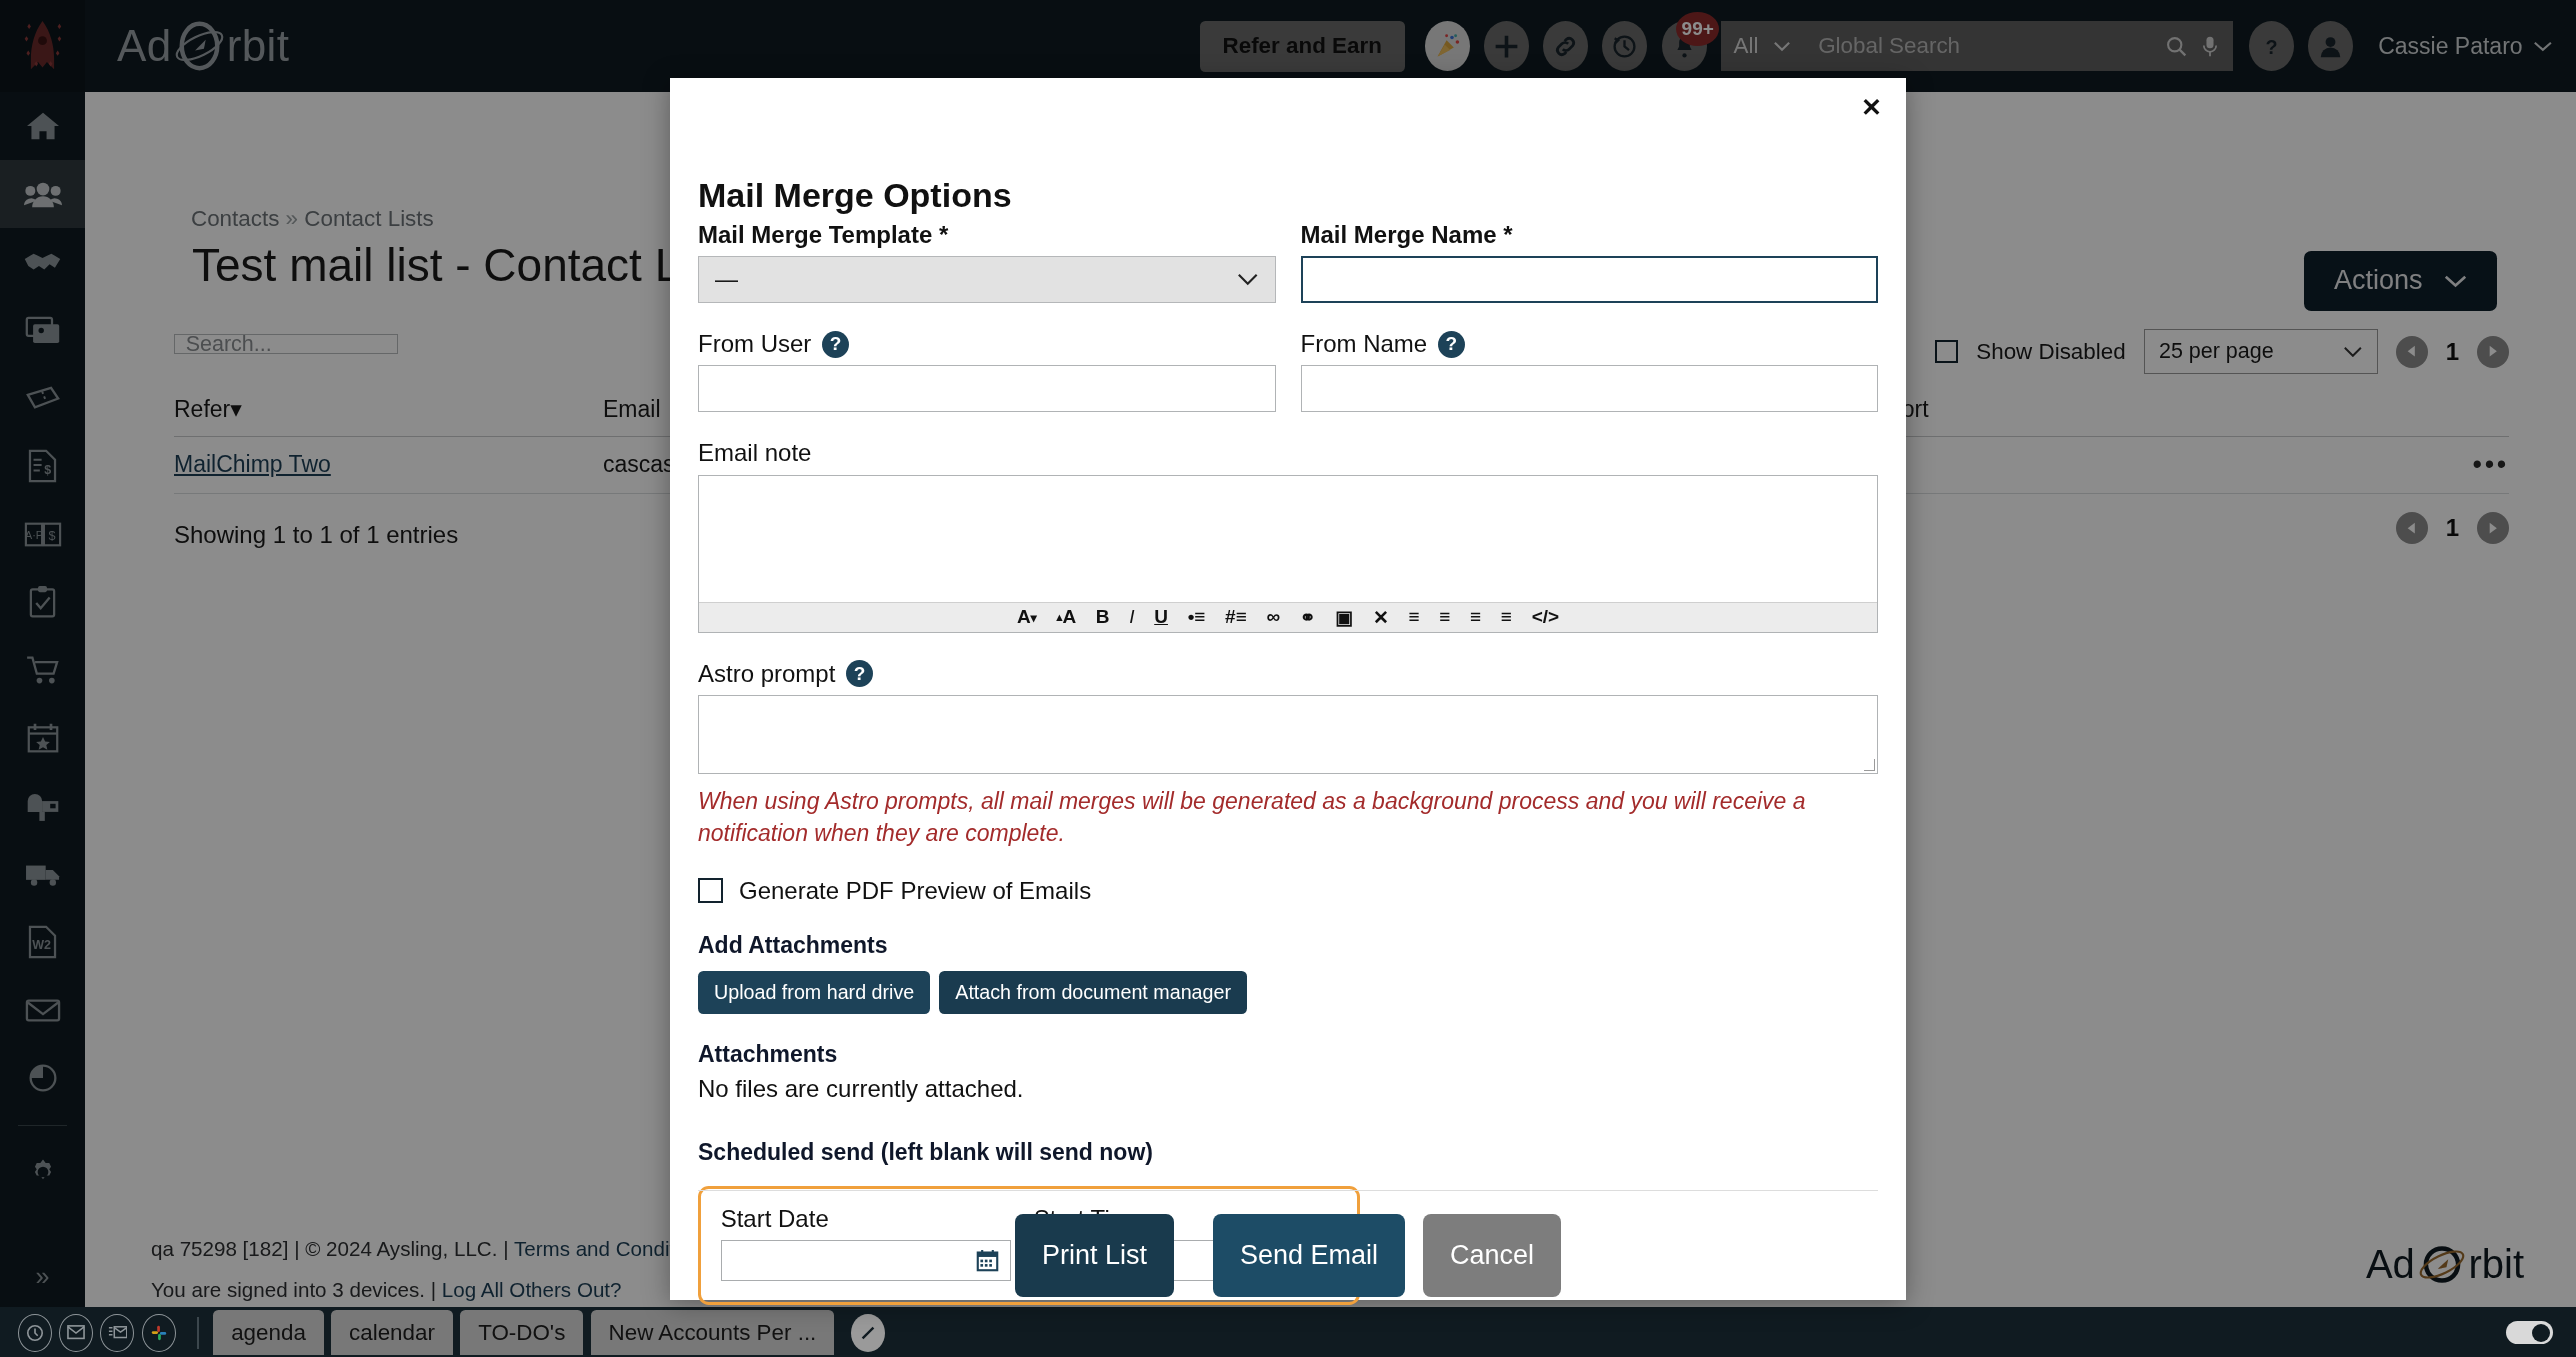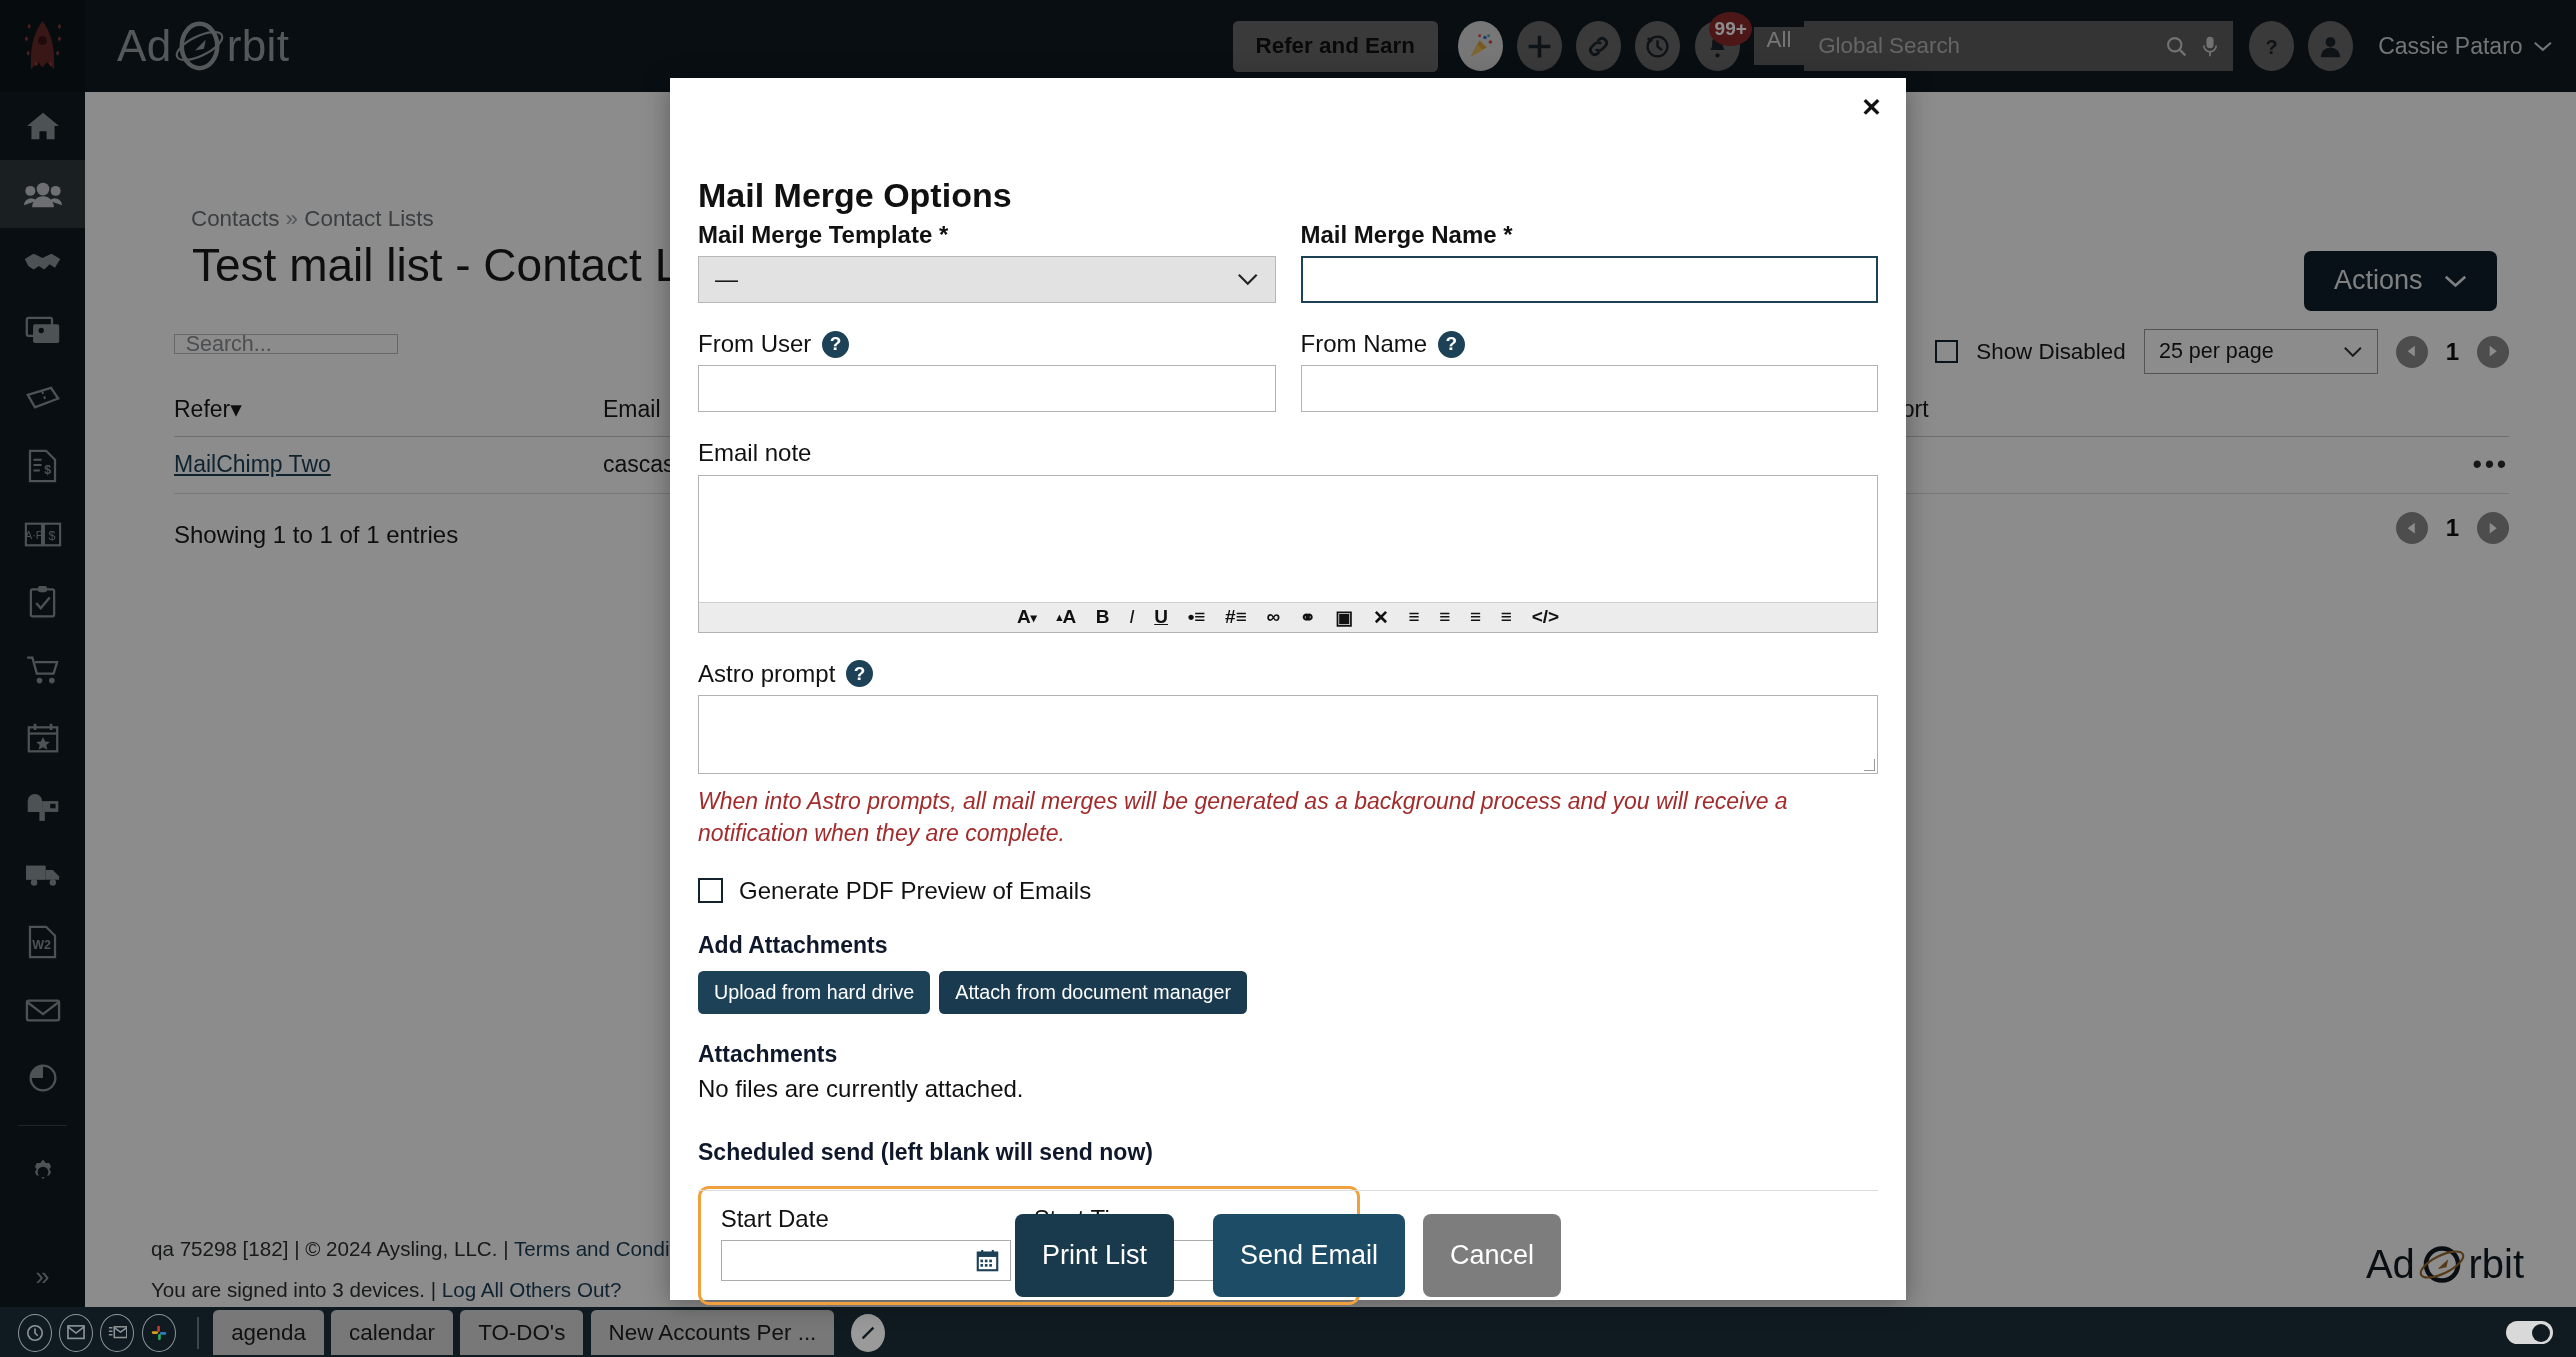--- a/index.html
+++ b/index.html
@@ -26,22 +26,22 @@
   .topspacer { flex:1; }
   .refer-btn { background:#6b6b6b; color:#111; font-size:22.4px; font-weight:bold;
                border-radius:5.4px; padding:12.5px 23px; margin-right:19.7px;margin-left:10px; }
   .circ { width:45px; height:50px; border-radius:50%; background:#6b6b6b;
           display:flex; align-items:center; justify-content:center; margin-right:14.3px;
           color:#18232a; position:relative; }
   .circ svg { display:block; }
   .badge { position:absolute; right:-12.5px; top:-9px; background:#8c2b2b; color:#fff;
            border-radius:50%; min-width:38px; height:34px; font-size:19px; font-weight:bold;
            display:flex; align-items:center; justify-content:center; padding:0 5.4px; }
-  .allsel { background:#5f5f5f; color:#d8d8d8; font-size:22.4px; height:38px; padding:0 12.5px;
-            display:flex; align-items:center; gap:15px;flex-direction:column; }
+  .allsel { background:#5f5f5f; color:#d8d8d8; font-size:22.4px; height:50px; padding:0 12.5px;
+            display:flex; align-items:center; gap:15px; }
   .gsearch { background:#5f5f5f; width:429px; height:50px; display:flex; align-items:center;
              padding:0 14.3px; color:#b9b9b9; font-size:22.4px; gap:12.5px; }
   .gsearch .sp { flex:1; }
   .user-name { color:#cfd3d6; font-size:23px; margin-left:10.7px; display:flex;
                align-items:center; gap:10.7px; margin-right:23px; }
 
   
   .sidebar { position:absolute; left:0; top:92px; width:85px; height:1215px;
              background:#101b21; z-index:9; }
   .side-item { width:85px; height:68px; display:flex; align-items:center; justify-content:center; }
@@ -560,21 +560,21 @@
       <div>
         <div class="lbl-n">
           <span>Astro prompt</span>
           <span class="qmark">?</span>
         </div>
         <div class="gap8"></div>
         <div class="astro-area"></div>
       </div>
 
       <div class="gap14"></div>
-      <div class="warn">When into Astro prompts, all mail merges will be generated as a background process and you will receive a notification when they are complete.</div>
+      <div class="warn">When using Astro prompts, all mail merges will be generated as a background process and you will receive a notification when they are complete.</div>
 
       <div class="gap30"></div>
       <div class="cbrow">
         <div class="cbox"></div>
         <div class="cbox-lbl">Generate PDF Preview of Emails</div>
       </div>
 
       <div class="gap30"></div>
       <div class="sect-h">Add Attachments</div>
       <div class="gap14"></div>

